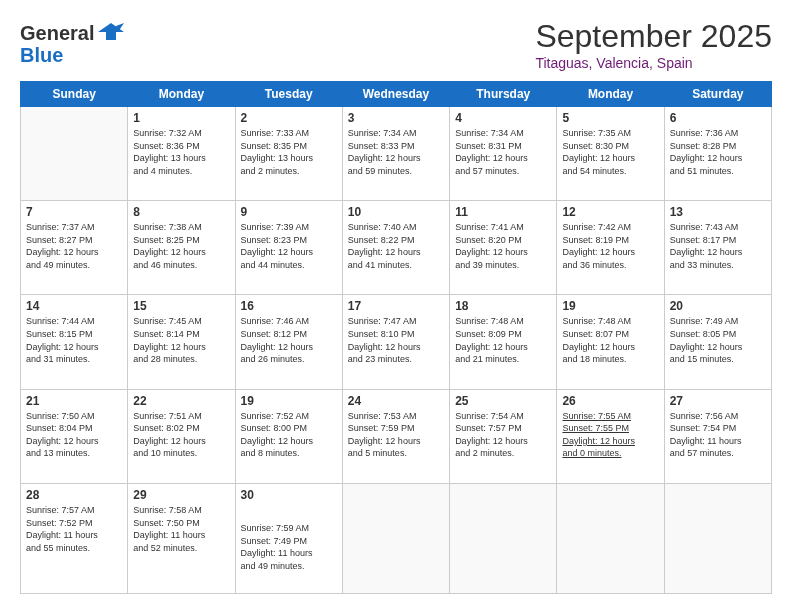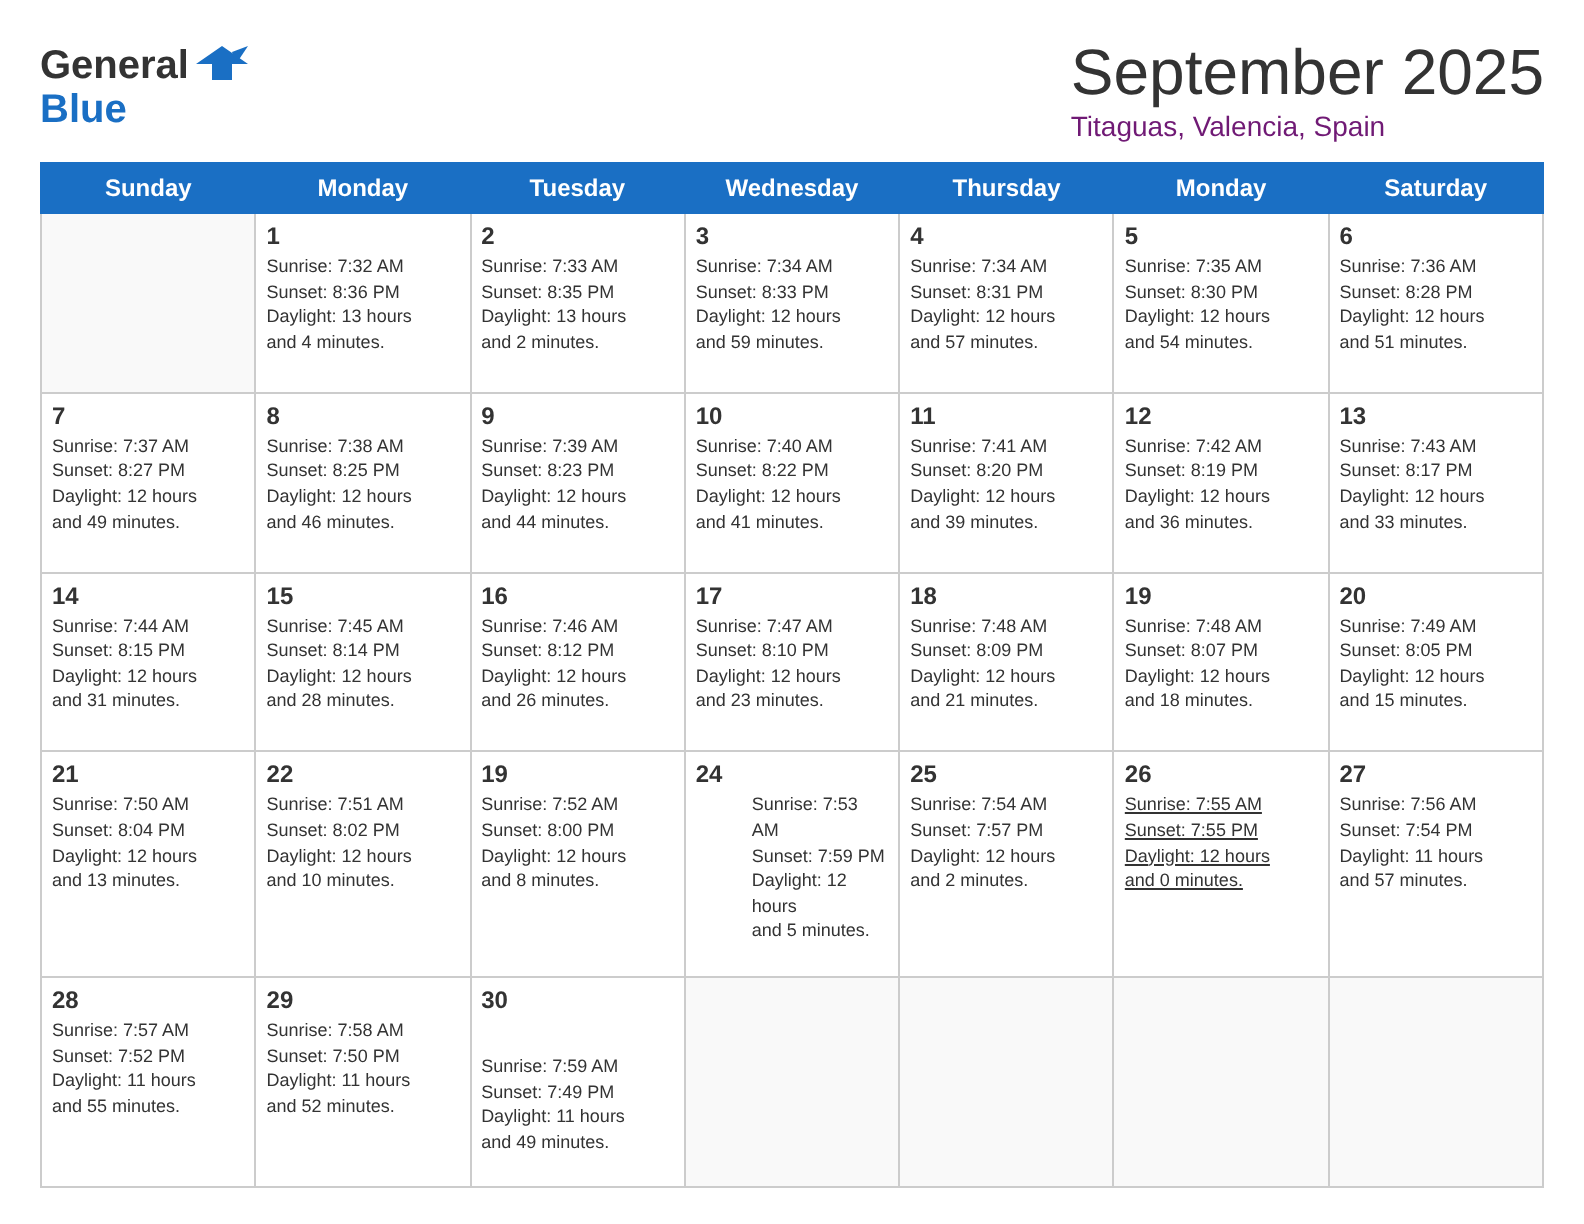--- a/index.html
+++ b/index.html
@@ -286,21 +286,21 @@
           </td>
           <td>
             <span class="day-num">19</span>
             <div class="cell-info" style="white-space: pre-line;">Sunrise: 7:52 AM
 Sunset: 8:00 PM
 Daylight: 12 hours
 and 8 minutes.</div>
           </td>
           <td>
             <span class="day-num">24</span>
-            <div class="cell-info" style="white-space: pre-line; margin-left: 28px;">Sunrise: 7:53 AM
+            <div class="cell-info" style="white-space: pre-line;">Sunrise: 7:53 AM
 Sunset: 7:59 PM
 Daylight: 12 hours
 and 5 minutes.</div>
           </td>
           <td>
             <span class="day-num">25</span>
             <div class="cell-info" style="white-space: pre-line;">Sunrise: 7:54 AM
 Sunset: 7:57 PM
 Daylight: 12 hours
 and 2 minutes.</div>

